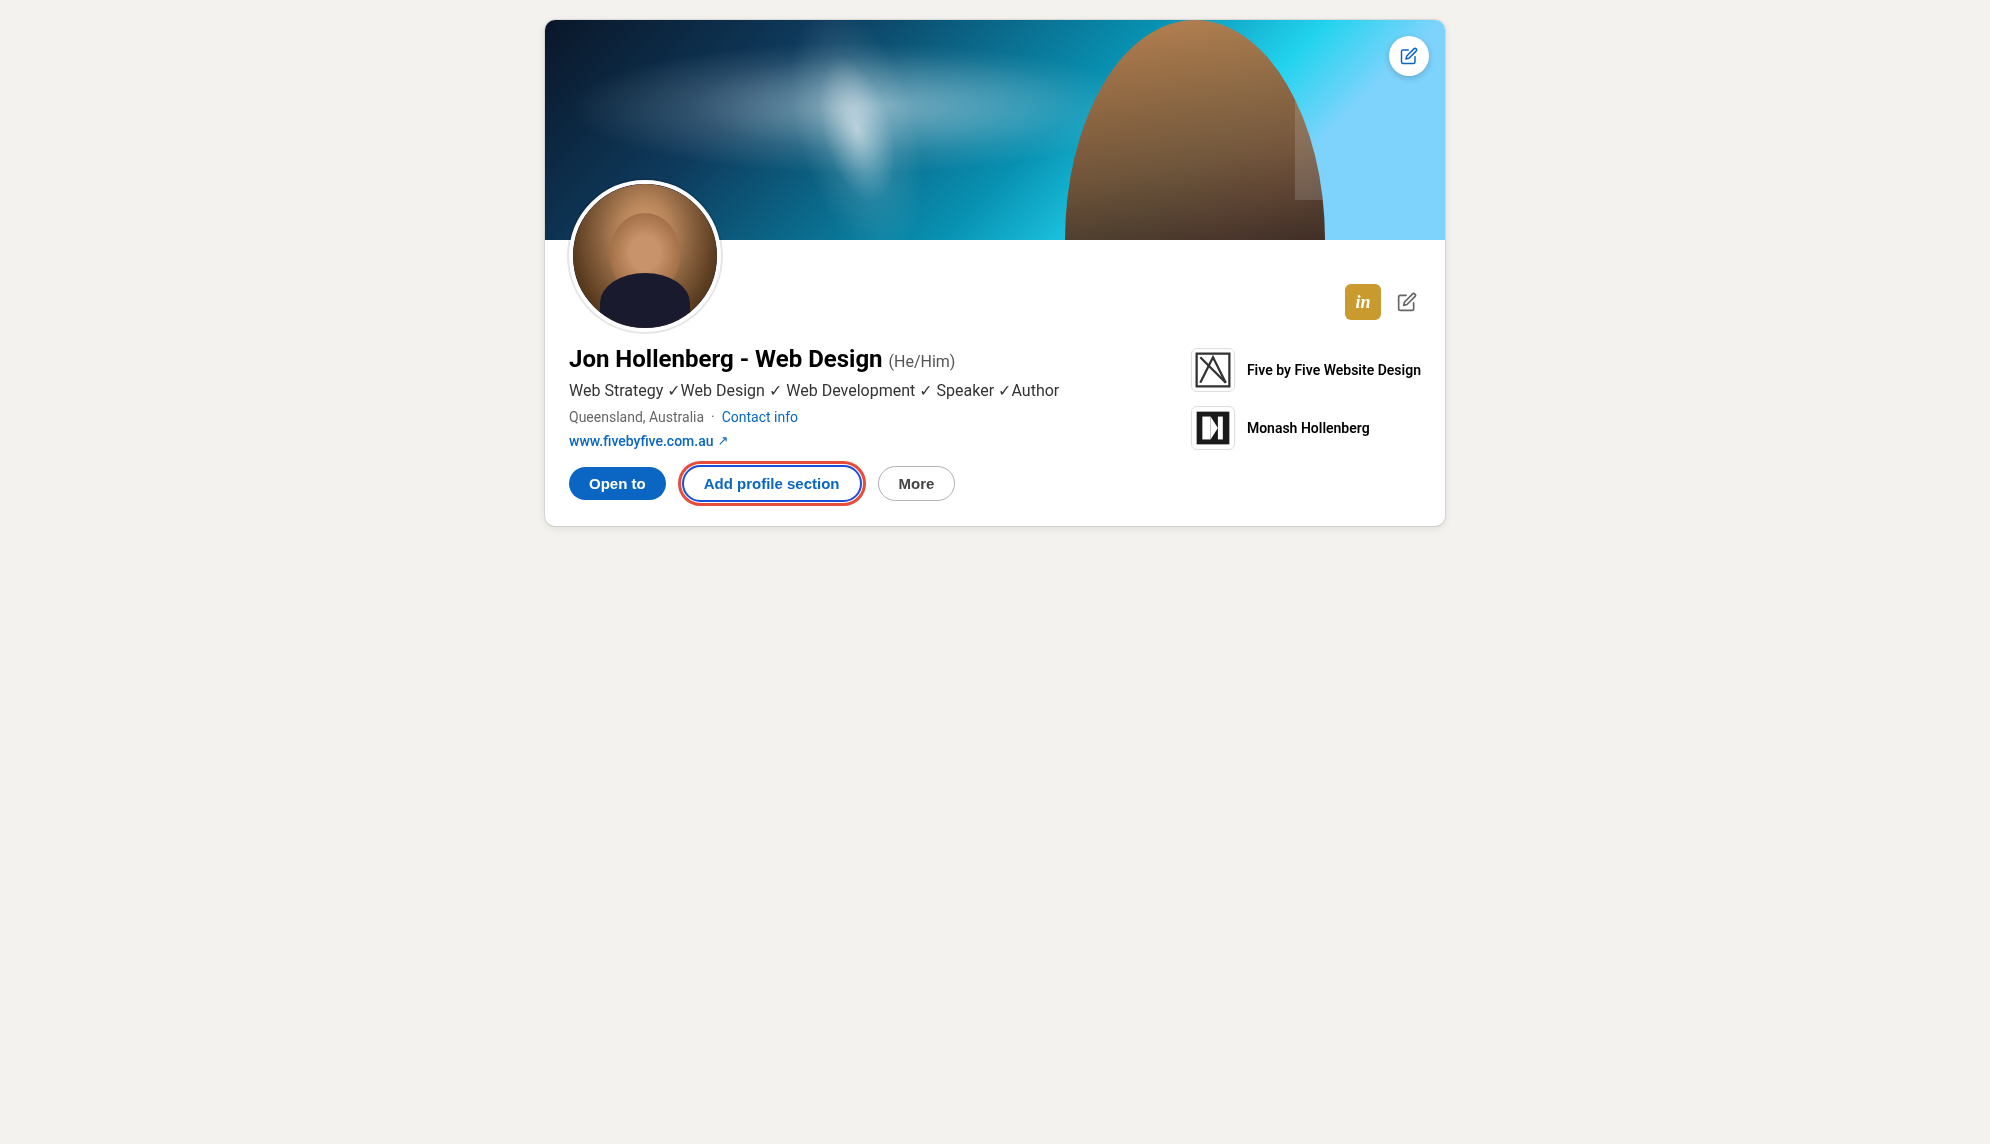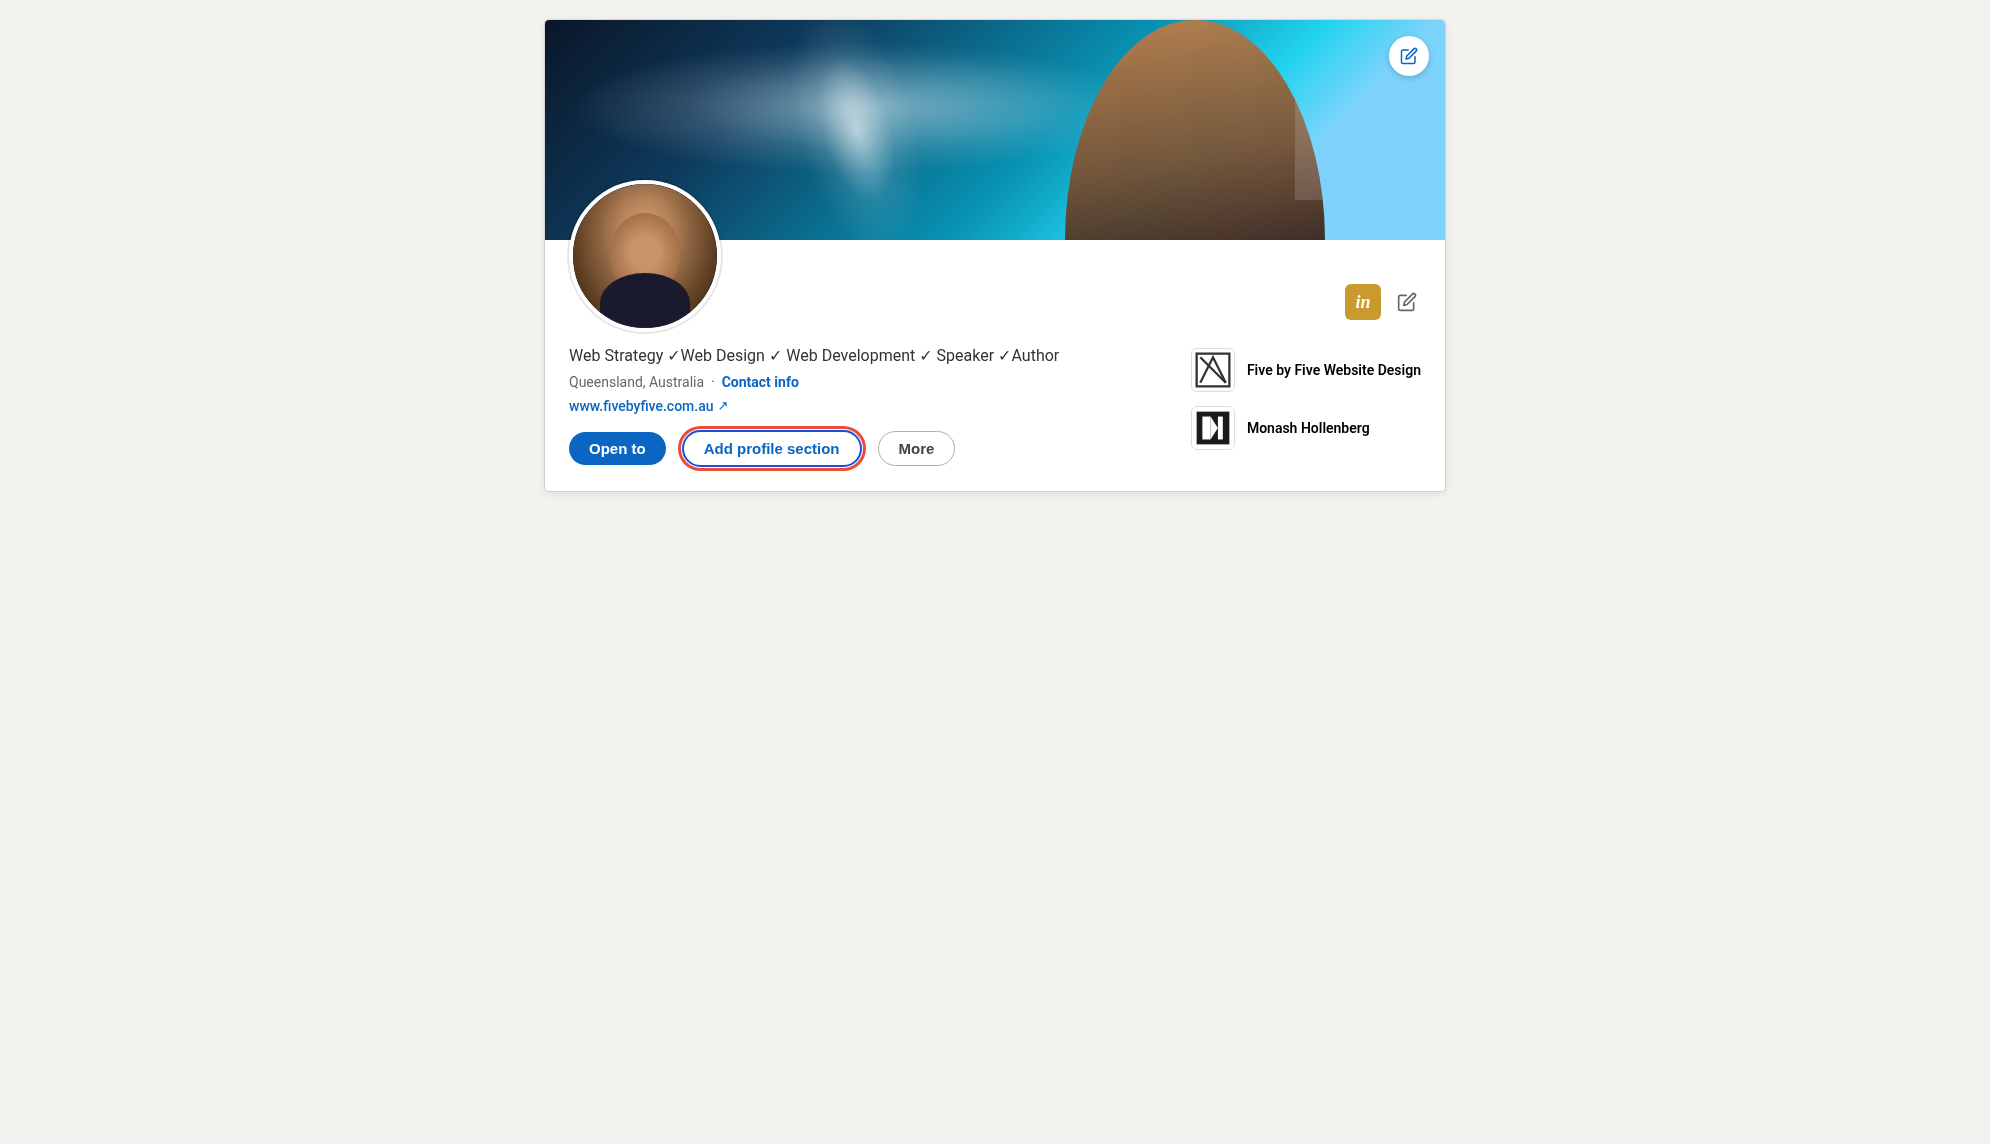--- a/index.html
+++ b/index.html
@@ -8,21 +8,21 @@
       font-family: -apple-system, BlinkMacSystemFont, 'Segoe UI', Roboto, Helvetica, Arial, sans-serif;
       display: flex;
       justify-content: center;
       align-items: flex-start;
       min-height: 100vh;
       padding: 20px;
     }
 
     .profile-card {
       background: #fff;
-      border-radius: 4px;
+      border-radius: 10px;
       overflow: hidden;
       width: 900px;
       box-shadow: 0 0 0 1px rgba(0,0,0,0.08), 0 2px 8px rgba(0,0,0,0.1);
       position: relative;
     }
 
     
     .banner {
       width: 100%;
       height: 220px;
@@ -217,21 +217,21 @@
 
     .profile-location {
       font-size: 14px;
       color: #666;
       margin-bottom: 8px;
     }
 
     .profile-location a {
       color: #0a66c2;
       text-decoration: none;
-      font-weight: 700;
+      font-weight: 400;
       margin-top: 20px;
     }
 
     .profile-website {
       display: flex;
       align-items: flex-start;
       gap: 4px;
       margin-bottom: 16px;
     }
 
@@ -362,20 +362,24 @@
           <path d="M11 4H4a2 2 0 00-2 2v14a2 2 0 002 2h14a2 2 0 002-2v-7"></path>
           <path d="M18.5 2.5a2.121 2.121 0 013 3L12 15l-4 1 1-4 9.5-9.5z"></path>
         </svg>
       </button>
     </div>
   </div>
 
   <div class="profile-content">
     <div class="profile-left">
 
+      <div class="profile-name">
+        <span>Jon Hollenberg - Web Design</span>
+        <span class="profile-pronouns">(He/Him)</span>
+      </div>
 
       <div class="profile-headline">Web Strategy ✓Web Design ✓ Web Development ✓ Speaker ✓Author</div>
 
       <div class="profile-location">
         <span>Queensland, Australia</span>
         &nbsp;·&nbsp;
         <a href="#">Contact info</a>
       </div>
 
       <div class="profile-website">

